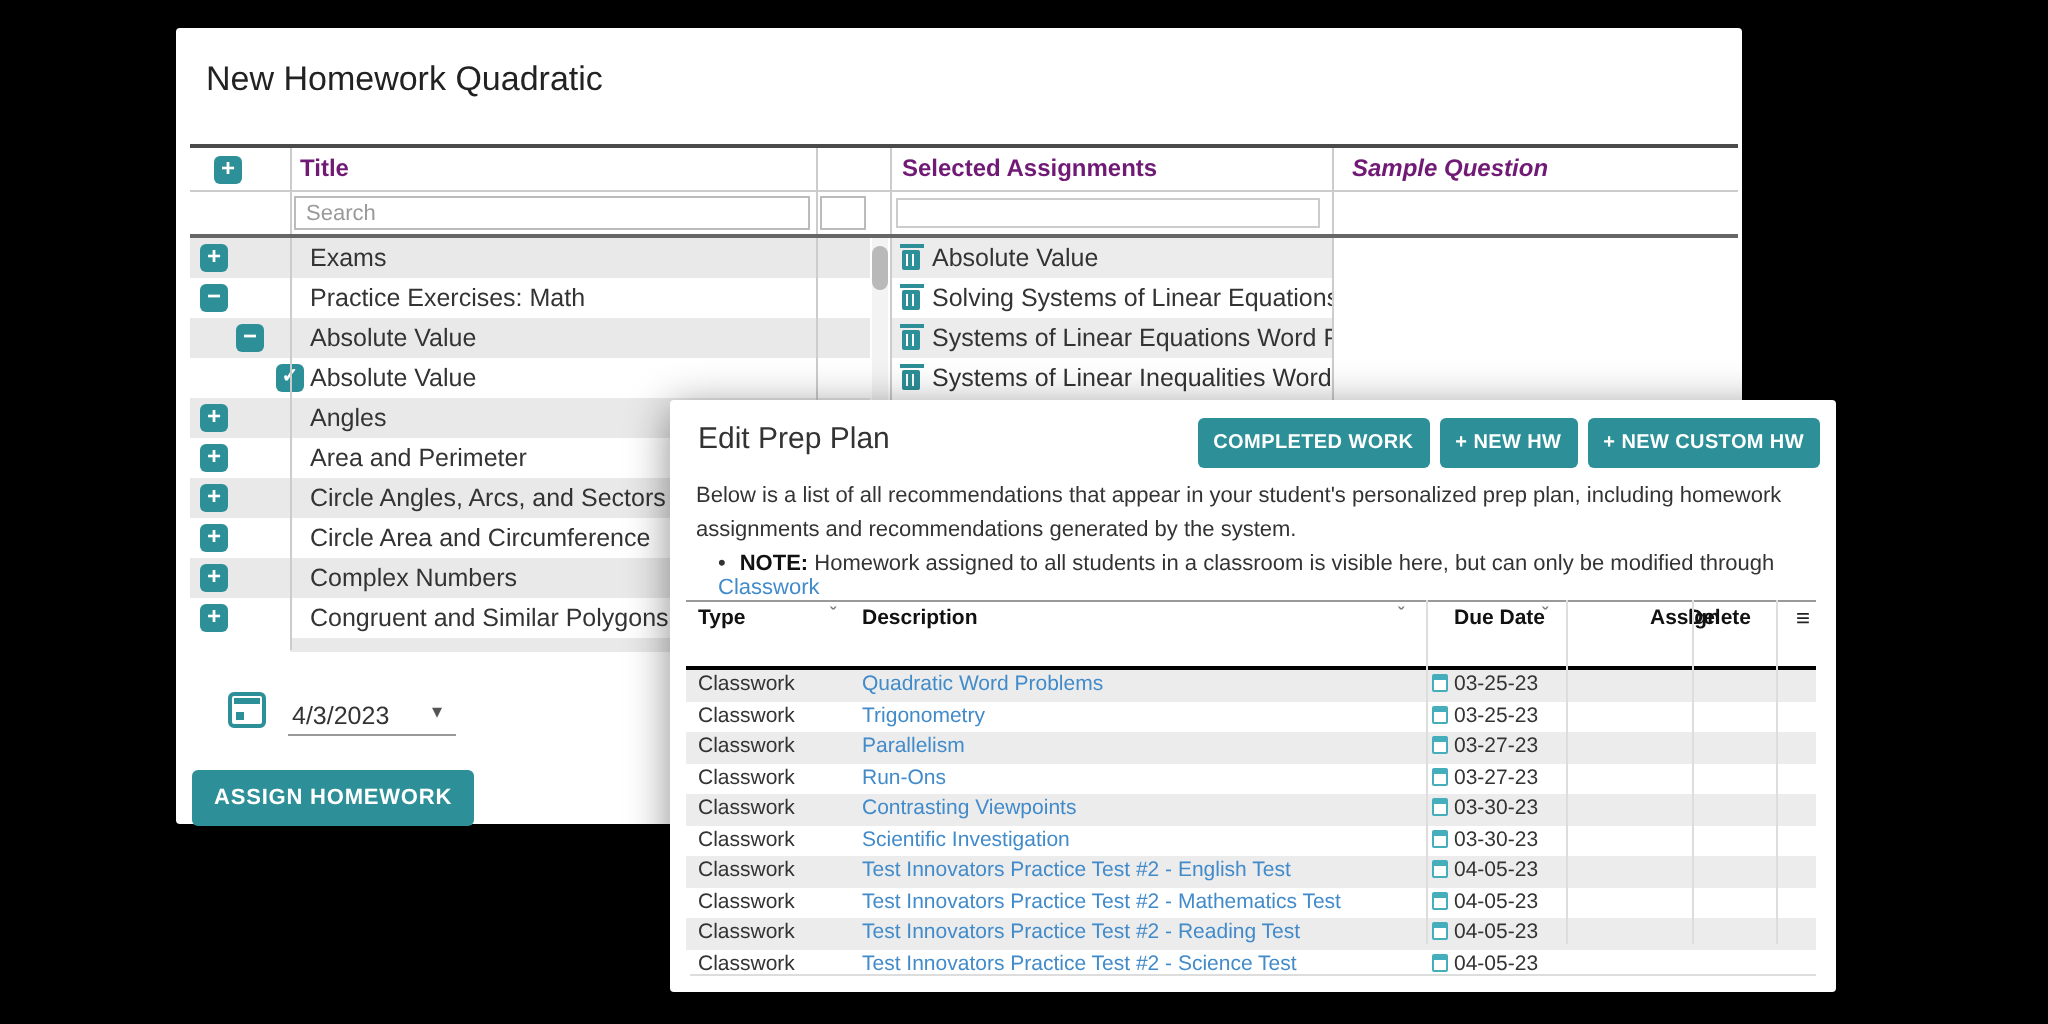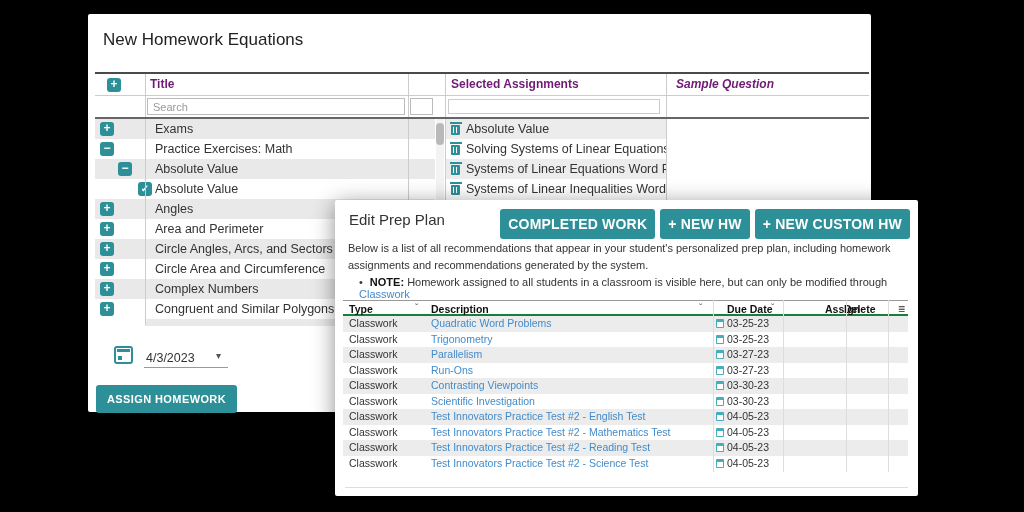--- a/index.html
+++ b/index.html
@@ -60,29 +60,29 @@
   .date-text { position:absolute; left:58px; top:337px; font-size:12.5px; color:#333; cursor:pointer; }
   .date-caret { position:absolute; left:128px; top:336px; font-size:10px; color:#555; cursor:pointer; }
   .date-underline { position:absolute; left:56px; top:353px; width:84px; height:1px; background:#999; }
 
   .assign-btn { position:absolute; left:8px; top:371px; background:#2d8f97; color:#fff; border:none; border-radius:3px; font-family:"Liberation Sans",sans-serif; font-size:11px; font-weight:bold; letter-spacing:.4px; padding:8px 11px; cursor:pointer; }
 
   
   #prep-modal { left:335px; top:200px; width:583px; height:296px; box-shadow:0 4px 22px rgba(0,0,0,.45); z-index:10; }
   .modal-title { position:absolute; left:14px; top:11px; font-size:15px; color:#333; }
   .modal-buttons { position:absolute; right:8px; top:9px; display:flex; gap:5px; }
-  .modal-buttons button { background:#2d8f97; color:#fff; border:none; border-radius:3px; font-family:"Liberation Sans",sans-serif; font-size:14px; font-weight:bold; letter-spacing:.2px; padding:7px 8px; cursor:pointer; }
+  .modal-buttons button { background:#2d8f97; color:#fff; border:none; border-radius:3px; font-family:"Liberation Sans",sans-serif; font-size:10px; font-weight:bold; letter-spacing:.2px; padding:7px 8px; cursor:pointer; }
   .modal-desc { position:absolute; left:13px; top:40px; width:560px; font-size:11px; line-height:1.5; color:#333; }
   .modal-note { position:absolute; left:24px; top:76px; font-size:11px; color:#333; }
   .modal-note .blt { margin-right:7px; }
   .modal-note b { color:#111; }
   .modal-note a { color:#428bca; text-decoration:none; cursor:pointer; }
 
   .modal-table { position:absolute; left:8px; top:100px; width:565px; height:172px; }
-  .mt-header { position:relative; height:16px; line-height:16px; border-top:1px solid #999; border-bottom:2px solid #15803d; font-weight:bold; font-size:10.5px; color:#111; }
+  .mt-header { position:relative; height:35px; line-height:16px; border-top:1px solid #999; border-bottom:2px solid #000000; font-weight:bold; font-size:10.5px; color:#111; }
   .mt-hcell { position:absolute; top:0; cursor:pointer; }
   .h-type { left:6px; } .h-desc { left:88px; } .h-due { left:384px; } .h-assign { left:446px;margin-left:36px; } .h-delete { left:501px; }
   .mt-caret { position:absolute; top:-2px; font-size:9px; color:#777; cursor:pointer; }
   .c1 { left:72px; } .c2 { left:356px; } .c3 { left:428px; }
   .menu-icon { position:absolute; right:3px; top:0; font-size:12px; color:#222; cursor:pointer; }
 
   .mt-rows { position:relative; }
   .mt-row { position:relative; height:15.5px; line-height:15.5px; font-size:10.5px; color:#333; }
   .mt-row.stripe { background:#ececec; }
   .mt-cell-type { position:absolute; left:6px; }
@@ -90,21 +90,21 @@
   .mt-cell-due { position:absolute; left:373px; white-space:nowrap; }
   .cal-mini { display:inline-block; width:8px; height:9px; border:1px solid #45aebc; border-top:3px solid #45aebc; border-radius:1px; background:#fff; margin-right:3px; vertical-align:-1px; }
   .mt-vline { position:absolute; top:0; width:1px; height:172px; background:#ddd; }
   .mv1 { left:370px; } .mv2 { left:440px; } .mv3 { left:503px; } .mv4 { left:545px; }
   .modal-footline { position:absolute; left:10px; right:10px; top:287px; height:1px; background:#ddd; }
 </style>
 </head>
 <body>
 
 <div class="window" id="main-window">
-  <div class="mw-title">New Homework Equations</div>
+  <div class="mw-title">New Homework Quadratic</div>
 
   <div class="tree-table">
     <div class="tt-headline"></div>
     <div class="tt-filterline"></div>
 
     <span class="icon-btn plus-header-btn">+</span>
     <span class="col-header ch-title">Title</span>
     <span class="col-header ch-selected">Selected Assignments</span>
     <span class="col-header ch-sample">Sample Question</span>
 

